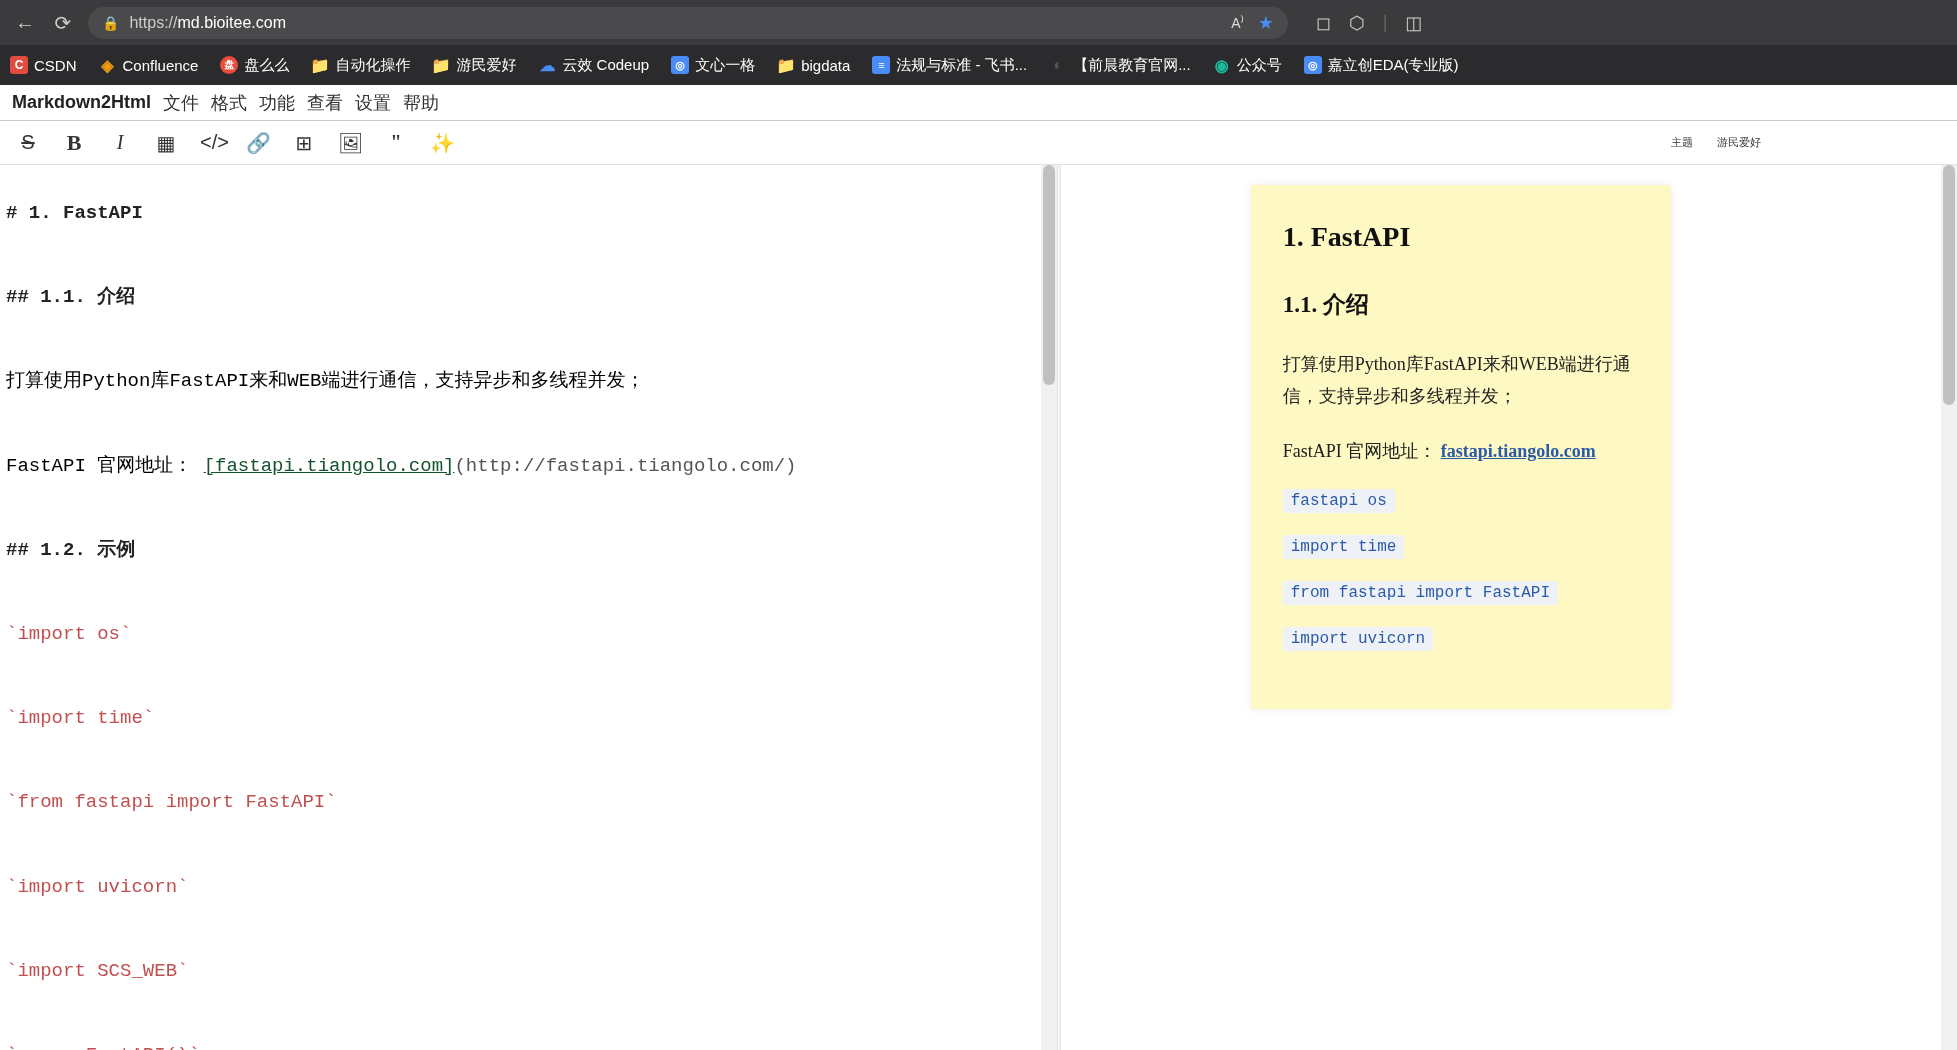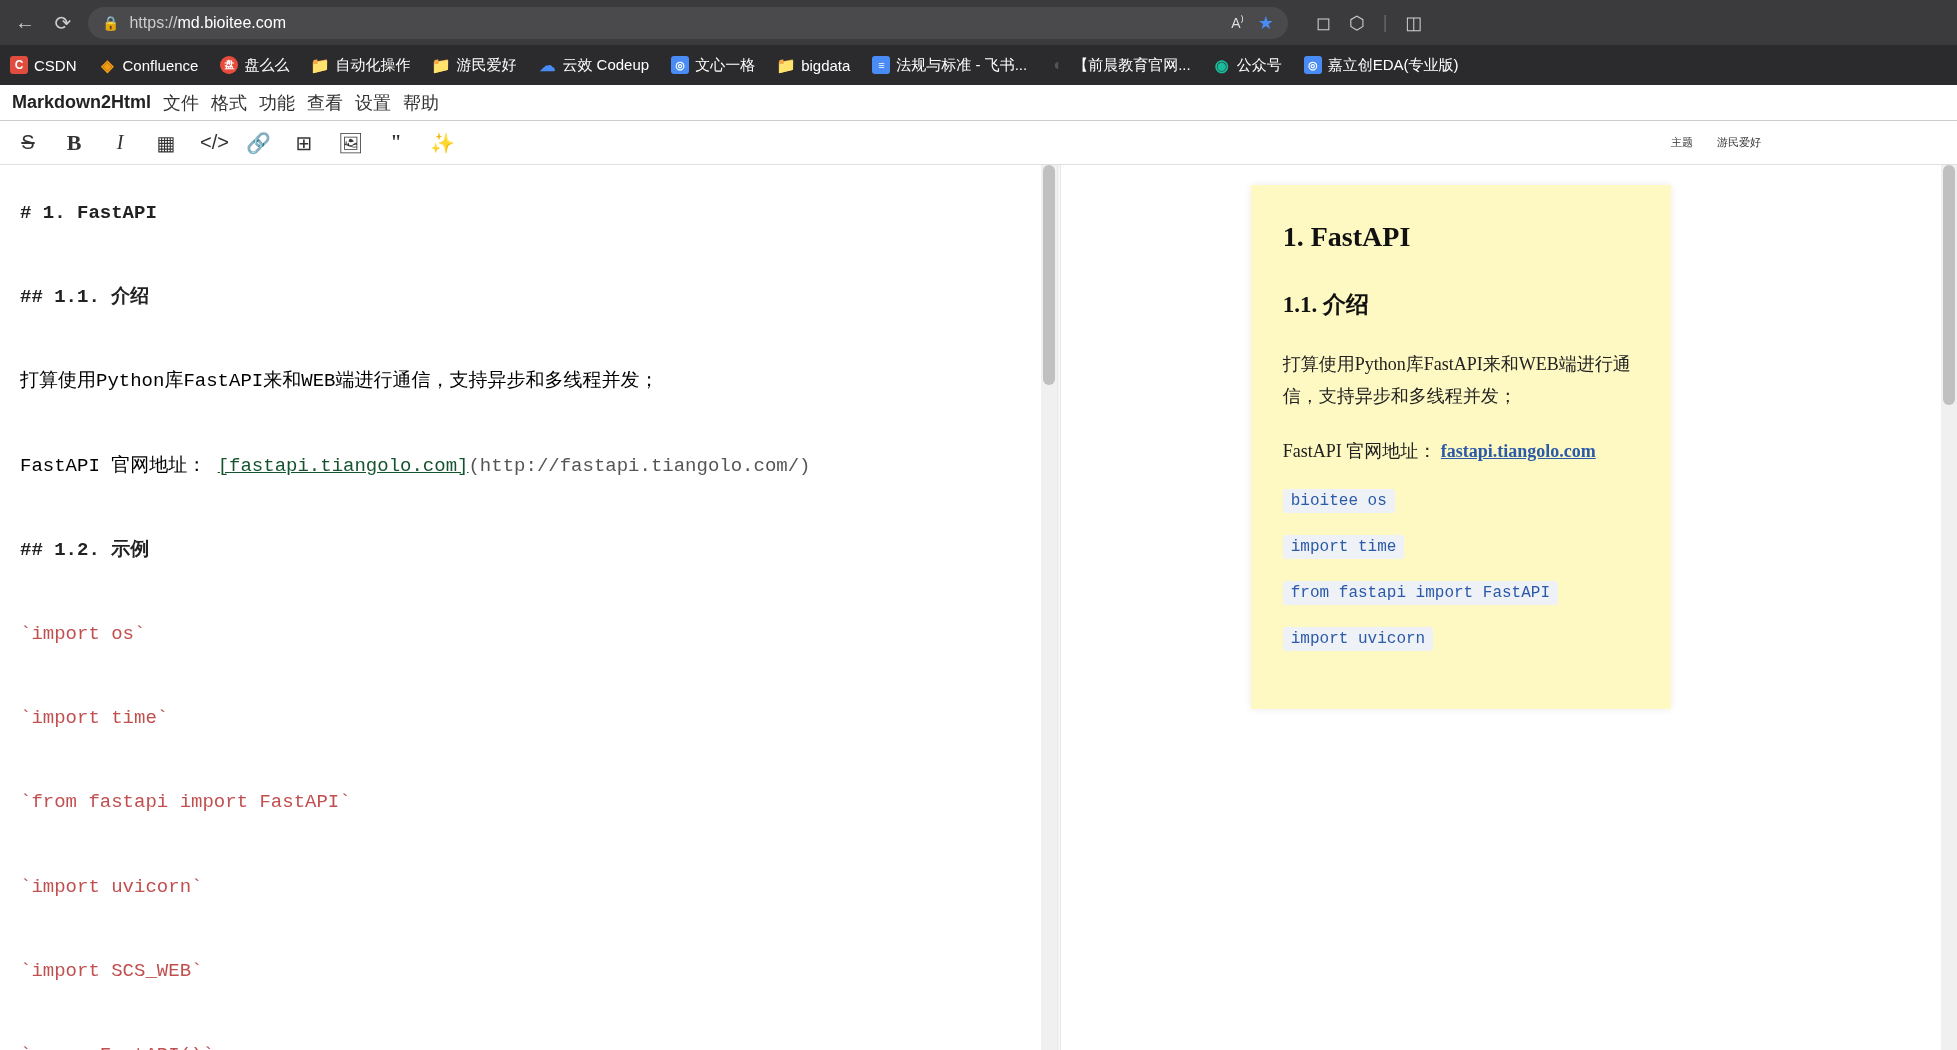--- a/index.html
+++ b/index.html
@@ -158,21 +158,21 @@
       color: #333;
       cursor: pointer;
     }
     
     .main {
       display: flex;
       height: calc(100vh - 165px);
     }
     .editor-pane {
       width: 54%;
-      padding: 24px 20px;
+      padding: 24px 6px;
       font-family: "Courier New", monospace;
       font-size: 19px;
       line-height: 1.9;
       overflow-y: auto;
       position: relative;
       background: #fff;
     }
     .editor-scrollbar-track {
       position: absolute;
       right: 0;
@@ -405,21 +405,21 @@
   <div class="divider"></div>
   <div class="preview-outer">
     <div class="preview-card">
       <div class="preview-h1">1. FastAPI</div>
       <div class="preview-h2">1.1. 介绍</div>
       <div class="preview-p">打算使用Python库FastAPI来和WEB端进行通信，支持异步和多线程并发；</div>
       <div class="preview-p">
         <span>FastAPI 官网地址： </span><a class="preview-link">fastapi.tiangolo.com</a>
       </div>
       <div id="preview-codes">
-          <div class="preview-code-block"><span class="preview-code">bioitee os</span></div>
+          <div class="preview-code-block"><span class="preview-code">fastapi os</span></div>
           <div class="preview-code-block"><span class="preview-code">import time</span></div>
           <div class="preview-code-block"><span class="preview-code">from fastapi import FastAPI</span></div>
           <div class="preview-code-block"><span class="preview-code">import uvicorn</span></div>
         </div>
     </div>
     <div class="preview-scrollbar-track">
       <div class="preview-scrollbar-thumb"></div>
     </div>
   </div>
 </div>

